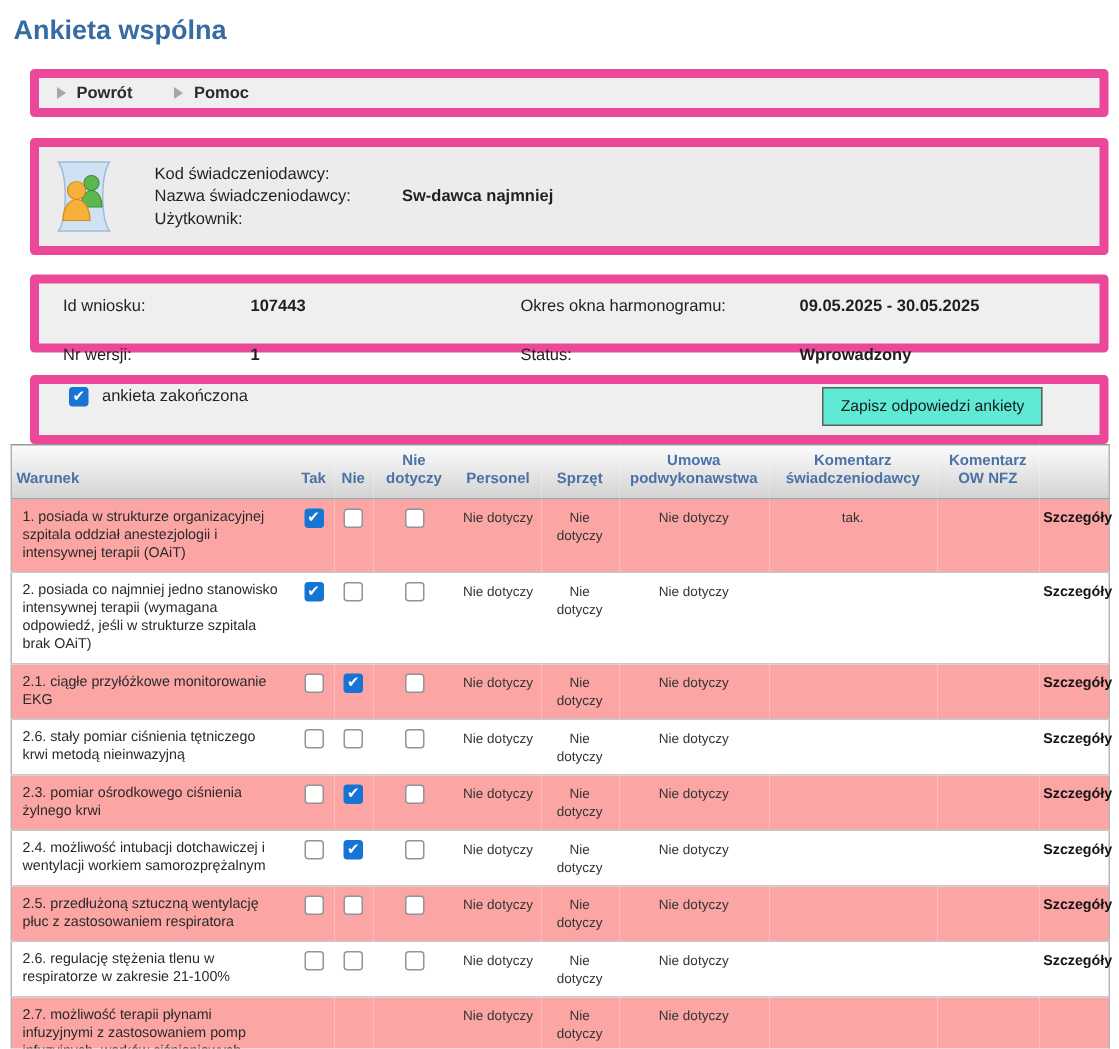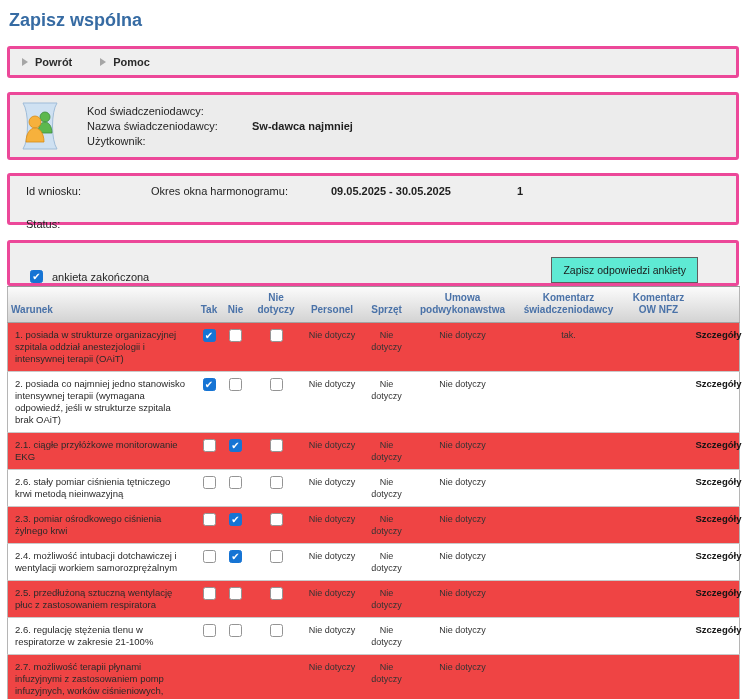--- a/index.html
+++ b/index.html
@@ -10,53 +10,54 @@
     color: #222;
   }
   .page { width: 746px; padding: 0 7px; }
 
   .page-title {
     margin: 10px 0 15px 2px;
     font-size: 18px; font-weight: bold; color: #366ba3;
   }
 
   .box {
-    border: 3px solid #ec4899; border-radius: 3px;
+    border: 6px solid #ec4899; border-radius: 3px;
     background: #efefef;
+    margin-left: 13px;
   }
 
   
   .toolbar { height: 32px; display: flex; align-items: center; gap: 28px; padding-left: 12px; }
   .tb-item { display: flex; align-items: center; gap: 7px; cursor: pointer; }
   .tri {
     width: 0; height: 0; display: inline-block;
     border-left: 6px solid #a6a6a6;
     border-top: 4px solid transparent;
     border-bottom: 4px solid transparent;
   }
   .tb-label { font-size: 11px; font-weight: bold; color: #2b2b2b; }
 
   
-  .provider { margin-top: 14px; height: 68px; display: flex; align-items: center; padding-left: 11px; background: #ececec; }
+  .provider { margin-top: 14px; height: 78px; display: flex; align-items: center; padding-left: 11px; background: #ececec; }
   .picon { flex: 0 0 auto; width: 38px; height: 48px; }
   .pgrid { margin-left: 28px; display: grid; grid-template-columns: 165px auto; row-gap: 3px; align-items: center; }
   .plabel { font-size: 11px; color: #1f1f1f; }
   .pvalue { font-size: 11px; font-weight: bold; color: #1f1f1f; }
   .redacted { height: 11px; background: #bdbdbd; border-radius: 2px; filter: blur(2px); }
   .redacted.w50 { width: 50px; margin-left: 28px; }
   .redacted.w72 { width: 72px; }
 
   
   .request { margin-top: 13px; height: 52px; padding-top: 9px; padding-left: 16px;
              display: grid; grid-template-columns: 125px 180px 186px auto; row-gap: 21px; }
   .rlabel { font-size: 11px; color: #1f1f1f; }
   .rvalue { font-size: 11px; font-weight: bold; color: #1f1f1f; }
 
   
-  .survey { margin-top: 15px; height: 46px; display: flex; align-items: flex-end; padding: 12px 38px 0 20px; }
+  .survey { margin-top: 15px; height: 46px; display: flex; align-items: flex-start; padding: 2px 38px 0 20px; }
   .cb {
     display: inline-block; width: 13px; height: 13px;
     border: 1px solid #949494; border-radius: 2.5px; background: #fff;
     vertical-align: top; cursor: pointer; position: relative; flex: 0 0 auto;
   }
   .cb.checked { background: #1674d4; border-color: #1674d4; }
   .cb.checked::after {
     content: "✔"; position: absolute; left: 0; top: 0; right: 0; bottom: 0;
     color: #fff; font-size: 10px; line-height: 12px; text-align: center;
   }
@@ -82,30 +83,30 @@
     border-top: 1px solid #979797; border-bottom: 1px solid #a3a3a3;
   }
   table.cond th.w { text-align: left; padding-left: 3px; }
   table.cond td {
     vertical-align: top; text-align: center;
     font-size: 9px; color: #333;
     padding: 6px 3px; line-height: 12px;
     border-bottom: 1px solid #c9c9c9;
   }
   table.cond td.warunek { text-align: left; padding-left: 7px; padding-right: 6px; font-size: 9.5px; color: #2a2a2a; }
-  table.cond tr.alt { background: #ef4444; }
+  table.cond tr.alt { background: #fca5a5; }
   table.cond td.details { text-align: right; padding-right: 6px; }
   .details-link { font-size: 9.5px; font-weight: bold; color: #141414; text-decoration: none; cursor: pointer; }
 </style>
 </head>
 <body>
 
 <div class="page">
 
-  <div class="page-title">Zapisz wspólna</div>
+  <div class="page-title">Ankieta wspólna</div>
 
   <div class="box toolbar">
     <div class="tb-item">
       <span class="tri"></span>
       <span class="tb-label">Powrót</span>
     </div>
     <div class="tb-item">
       <span class="tri"></span>
       <span class="tb-label">Pomoc</span>
     </div>
@@ -126,24 +127,27 @@
       <span class="pvalue"><span class="redacted w50"></span></span>
       <span class="plabel">Nazwa świadczeniodawcy:</span>
       <span class="pvalue">Sw-dawca najmniej</span>
       <span class="plabel">Użytkownik:</span>
       <span class="pvalue"><span class="redacted w72"></span></span>
     </div>
   </div>
 
   <div class="box request">
     <span class="rlabel">Id wniosku:</span>
+    <span class="rvalue">107443</span>
     <span class="rlabel">Okres okna harmonogramu:</span>
     <span class="rvalue">09.05.2025 - 30.05.2025</span>
+    <span class="rlabel">Nr wersji:</span>
     <span class="rvalue">1</span>
     <span class="rlabel">Status:</span>
+    <span class="rvalue">Wprowadzony</span>
   </div>
 
   <div class="box survey">
     <span class="cb checked"></span>
     <span class="survey-label">ankieta zakończona</span>
     <button class="save-btn">Zapisz odpowiedzi ankiety</button>
   </div>
 
 
   <table class="cond">

